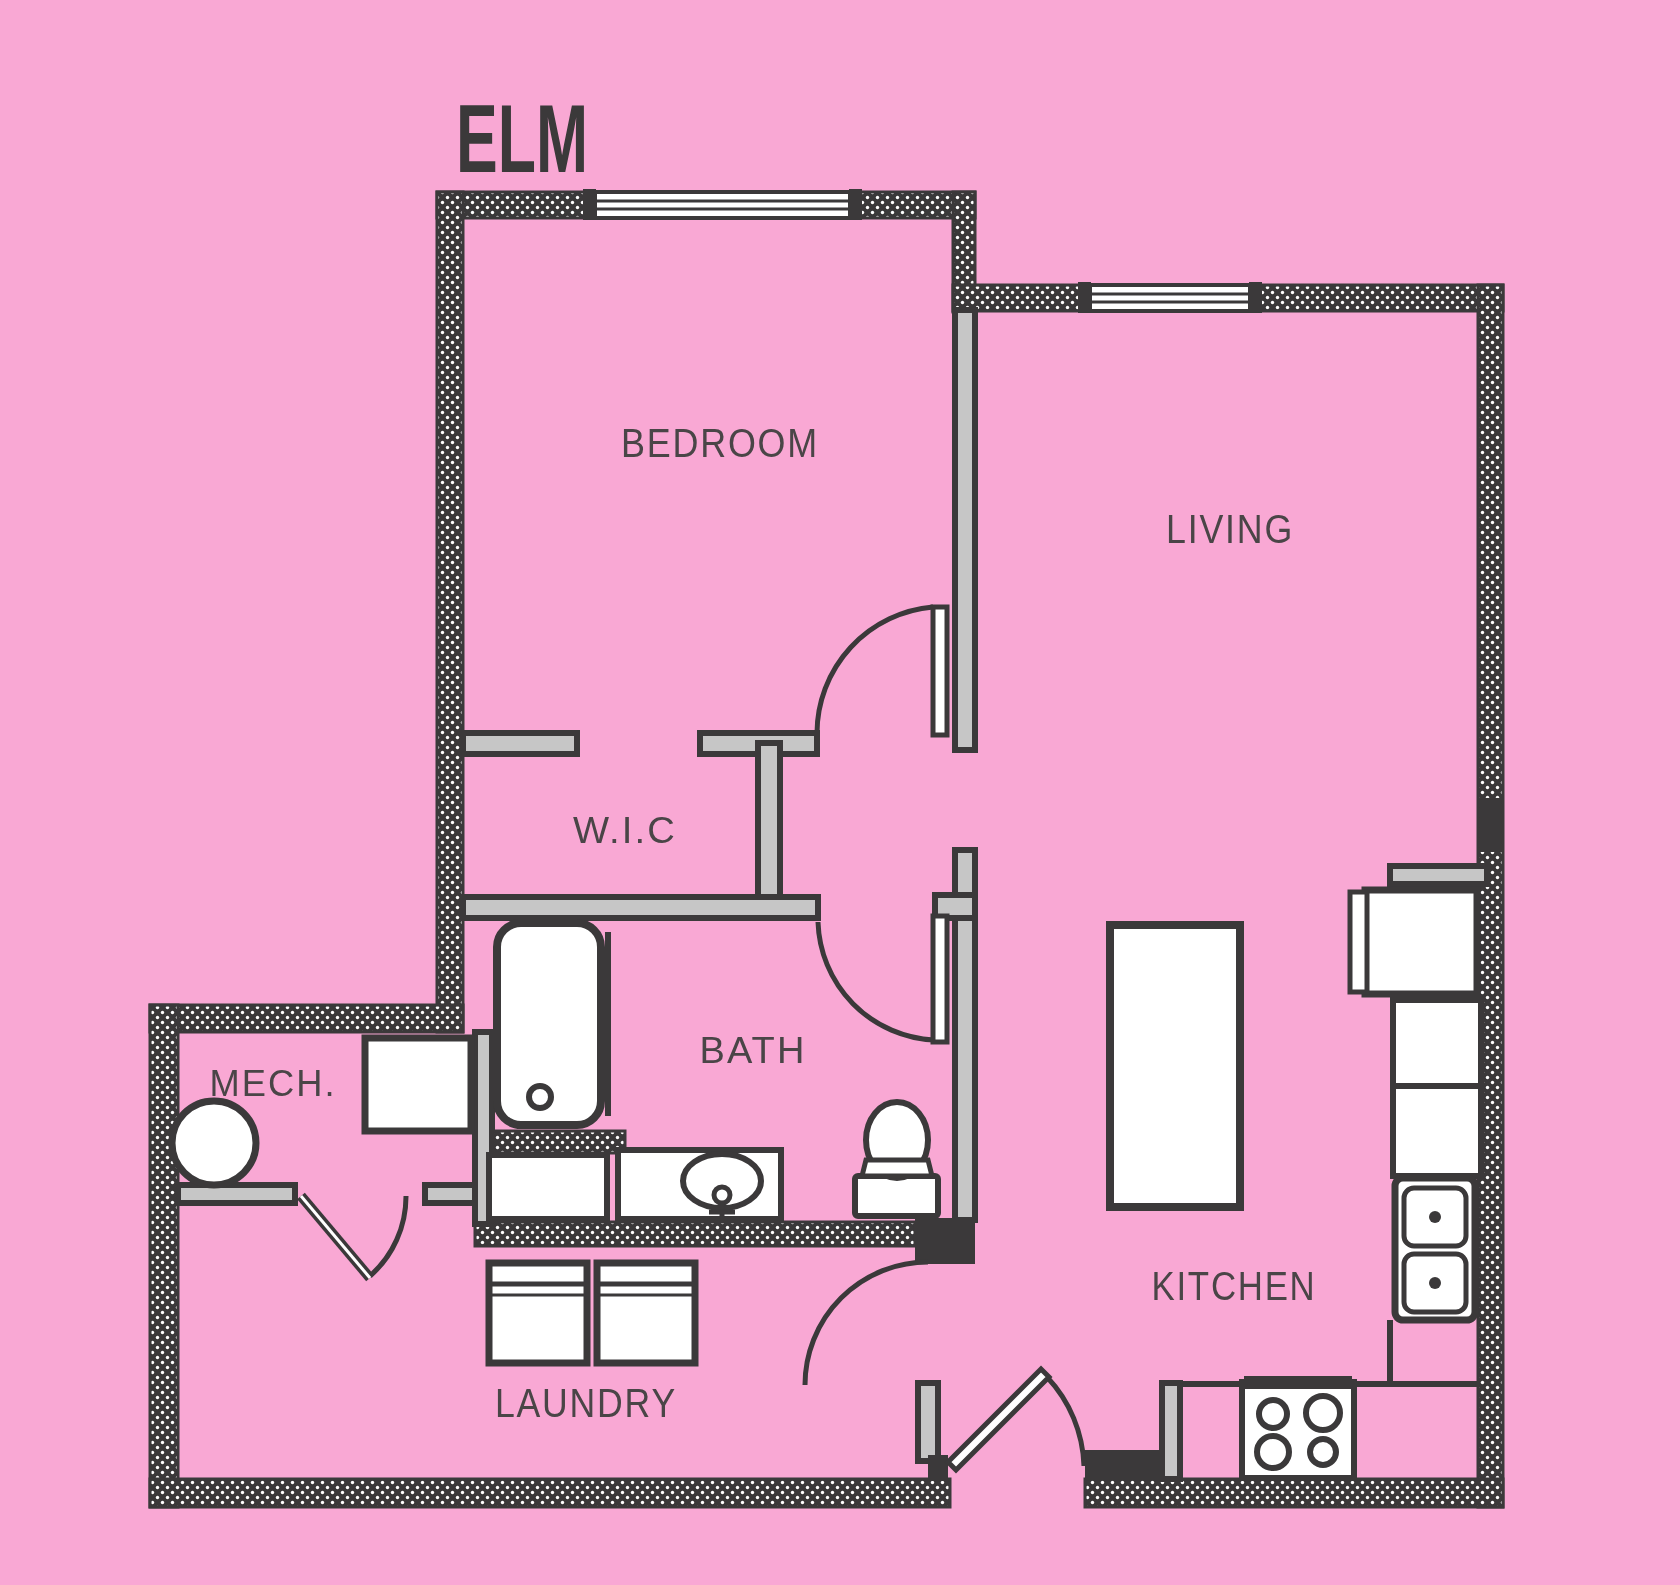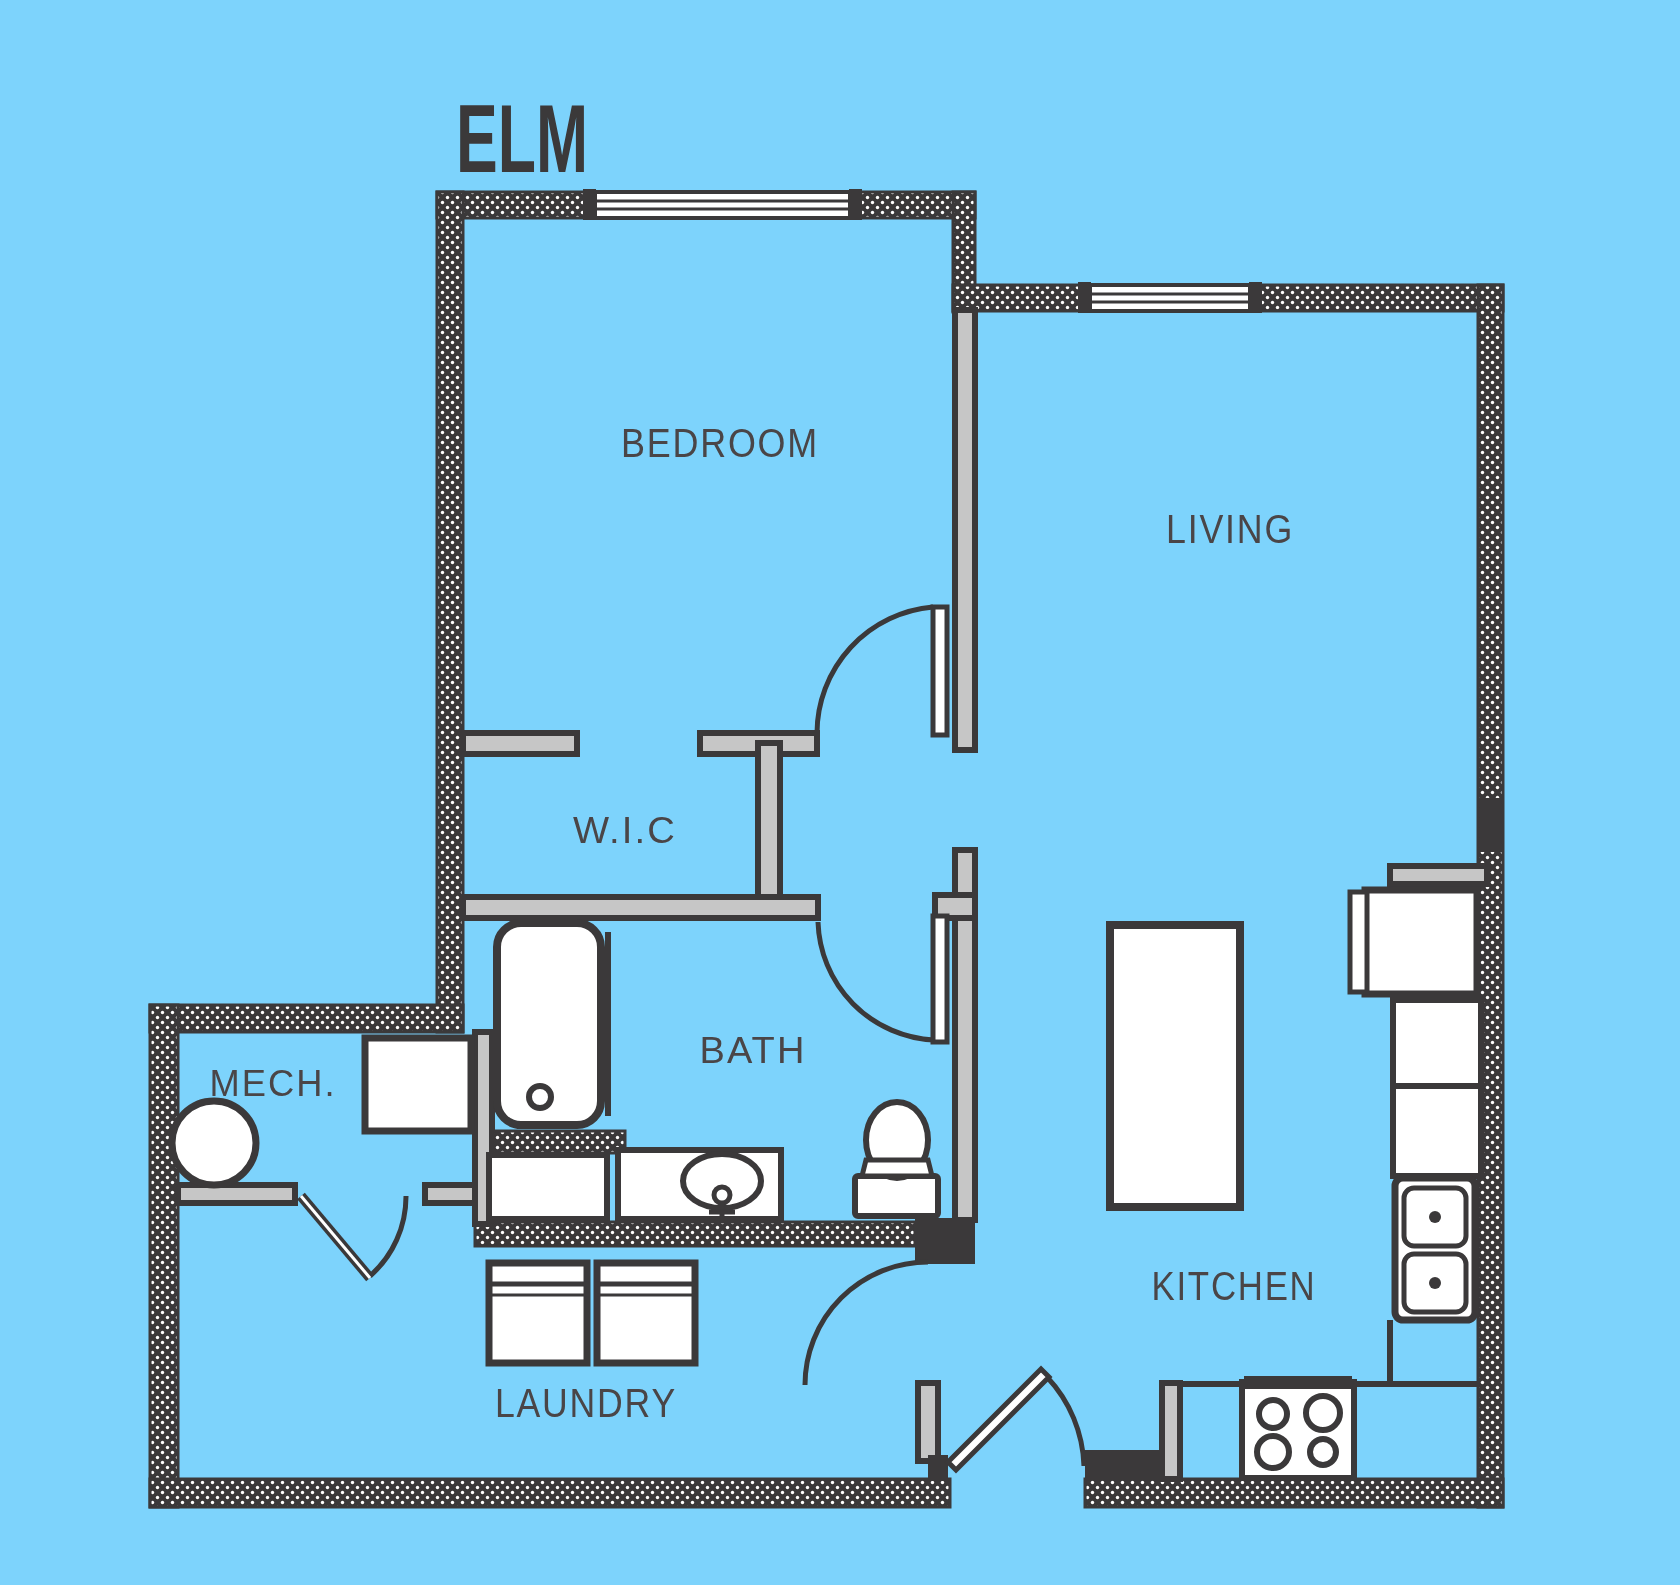--- a/index.html
+++ b/index.html
@@ -1,16 +1,16 @@
 <!DOCTYPE html>
 <html><head>
 <meta charset="utf-8">
 <style>
   html,body{margin:0;padding:0;background:#ffffff;}
-  .stage{position:relative;width:1680px;height:1585px;background:#7dd3fc;overflow:hidden;
+  .stage{position:relative;width:1680px;height:1585px;background:#f9a8d4;overflow:hidden;
          font-family:"Liberation Sans",sans-serif;}
   svg{display:block;}
   .xw{fill:url(#hatch);stroke:#3b393a;stroke-width:3;}
   .iw{fill:#c6c6c6;stroke:#3b393a;stroke-width:6;}
   .dk{fill:#3b393a;stroke:none;}
   .fx{fill:#ffffff;stroke:#3b393a;stroke-width:6;}
   .fx7{fill:#ffffff;stroke:#3b393a;stroke-width:7;}
   .fx8{fill:#ffffff;stroke:#3b393a;stroke-width:8;}
   .thin{fill:#ffffff;stroke:#3b393a;stroke-width:5;}
   .arc{fill:none;stroke:#3b393a;stroke-width:5;}

